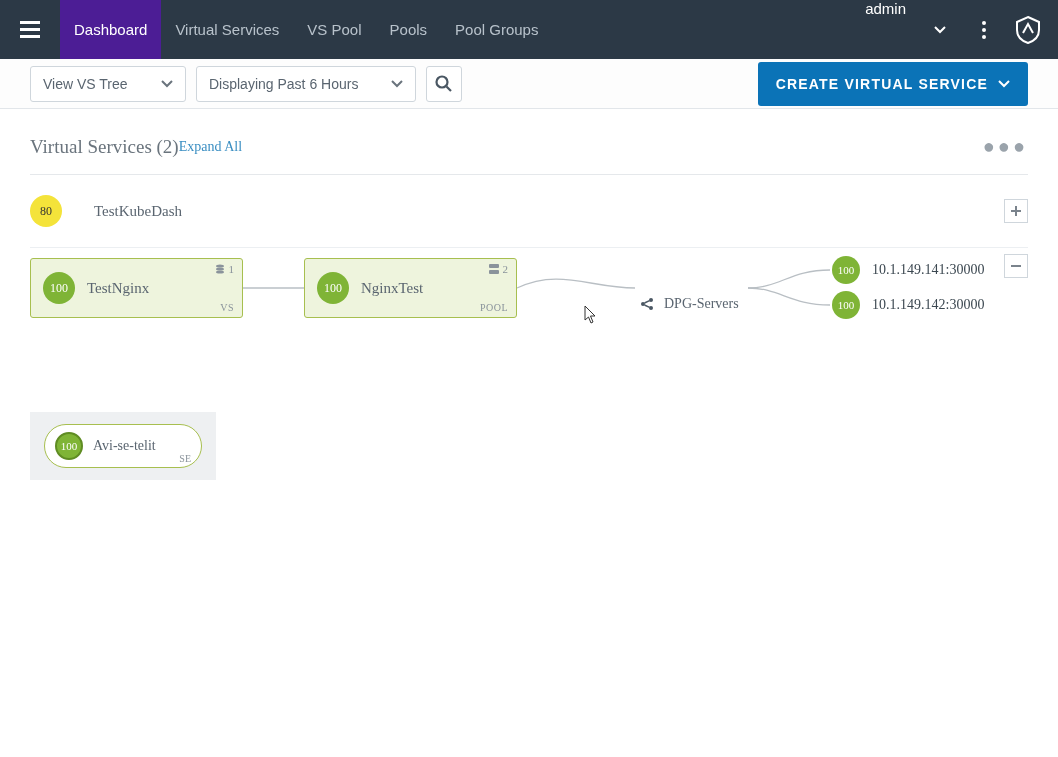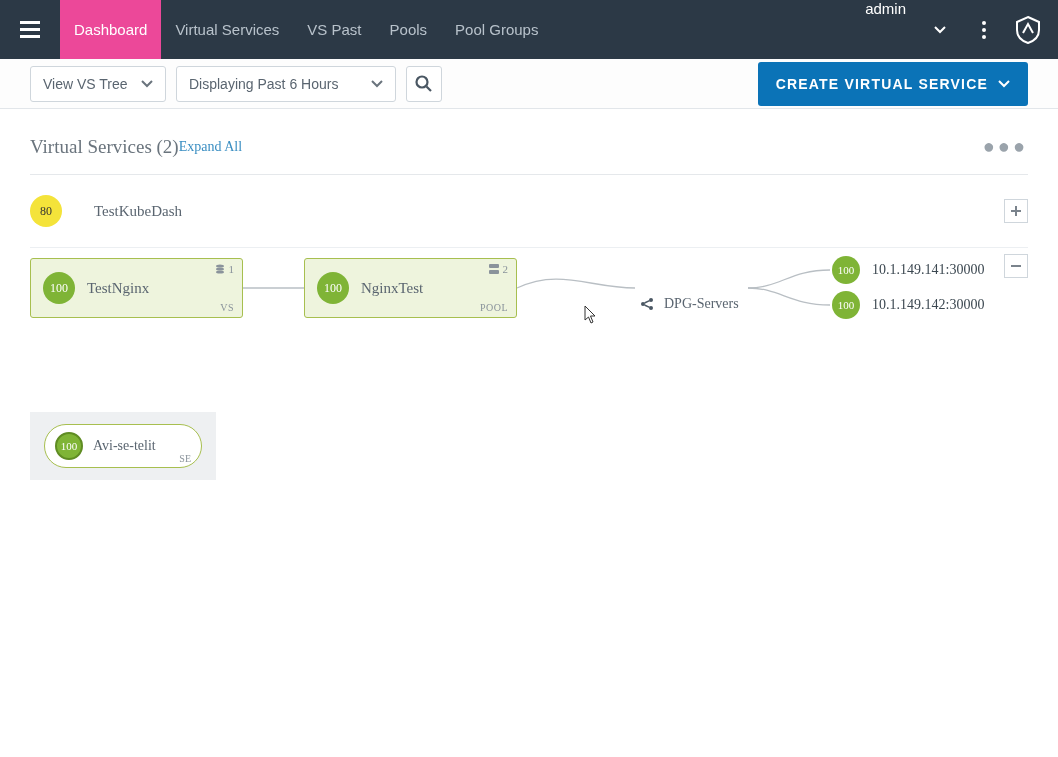--- a/index.html
+++ b/index.html
@@ -5,32 +5,32 @@
   * { box-sizing: border-box; }
   html, body { margin:0; padding:0; font-family: "Helvetica Neue", Arial, sans-serif; background:#fff; color:#4a5568; }
   body { width:1058px; height:757px; position:relative; overflow:hidden; }
 
   
   .topnav { background:#2c3946; height:59px; display:flex; align-items:stretch; color:#fff; }
   .hamburger { width:60px; display:flex; align-items:center; justify-content:center; cursor:pointer; }
   .hamburger svg { width:20px; height:18px; }
   .tabs { display:flex; align-items:stretch; }
   .tab { display:flex; align-items:center; padding:0 14px; font-size:15px; color:#b8c2cb; cursor:pointer; }
-  .tab.active { background:#ec4899; color:#fff; }
+  .tab.active { background:#4c1d95; color:#fff; }
   .nav-spacer { flex:1; }
   .nav-right { display:flex; align-items:flex-start; padding-right:12px; gap:8px; }
   .user { font-size:15px; color:#fff; padding:0 8px; }
   .chev-btn, .kebab-btn, .shield-btn { width:36px; height:59px; display:flex; align-items:center; justify-content:center; cursor:pointer; }
   .shield-badge { width:30px; height:30px; }
 
   
   .toolbar { height:50px; border-bottom:1px solid #e2e6ea; display:flex; align-items:center; padding:0 30px; gap:10px; background:#fdfdfd; }
   .select { height:36px; border:1px solid #cfd6dc; border-radius:3px; background:#fff; display:flex; align-items:center; padding:0 12px; font-size:14px; color:#5a6570; cursor:pointer; position:relative; }
   .select .sel-text { flex:1; }
-  .select.view { width:136px; }
+  .select.view { width:156px; }
   .select.range { width:220px; }
   .sel-chev { margin-left:8px; }
   .search-btn { width:36px; height:36px; border:1px solid #cfd6dc; border-radius:3px; background:#fff; display:flex; align-items:center; justify-content:center; cursor:pointer; }
   .toolbar-spacer { flex:1; }
   .create-btn { height:44px; background:#0b73b7; color:#fff; border-radius:3px; padding:0 18px; display:flex; align-items:center; gap:10px; font-size:14px; font-weight:700; letter-spacing:1.2px; cursor:pointer; }
 
   
   .content { padding:20px 30px;font-family:Liberation Serif, serif; }
   .header-row { display:flex; align-items:center; padding:6px 0 16px 0; border-bottom:1px solid #e5e8eb; }
   .title { font-size:19px; color:#6a747d; font-weight:400; }
@@ -88,21 +88,21 @@
   <div class="hamburger">
     <svg viewBox="0 0 20 18">
         <rect width="20" height="3" class="icon-fill-nav"></rect>
         <rect y="7" width="20" height="3" class="icon-fill-nav"></rect>
         <rect y="14" width="20" height="3" class="icon-fill-nav"></rect>
       </svg>
   </div>
   <div class="tabs">
     <div class="tab active">Dashboard</div>
     <div class="tab">Virtual Services</div>
-    <div class="tab">VS Past</div>
+    <div class="tab">VS Pool</div>
     <div class="tab">Pools</div>
     <div class="tab">Pool Groups</div>
   </div>
   <div class="nav-spacer"></div>
   <div class="nav-right">
     <div class="user">admin</div>
     <div class="chev-btn">
       <svg width="14" height="10" viewBox="0 0 14 10">
           <polyline points="2,2 7,7 12,2" stroke="#fff" stroke-width="2" fill="none"></polyline>
         </svg>

